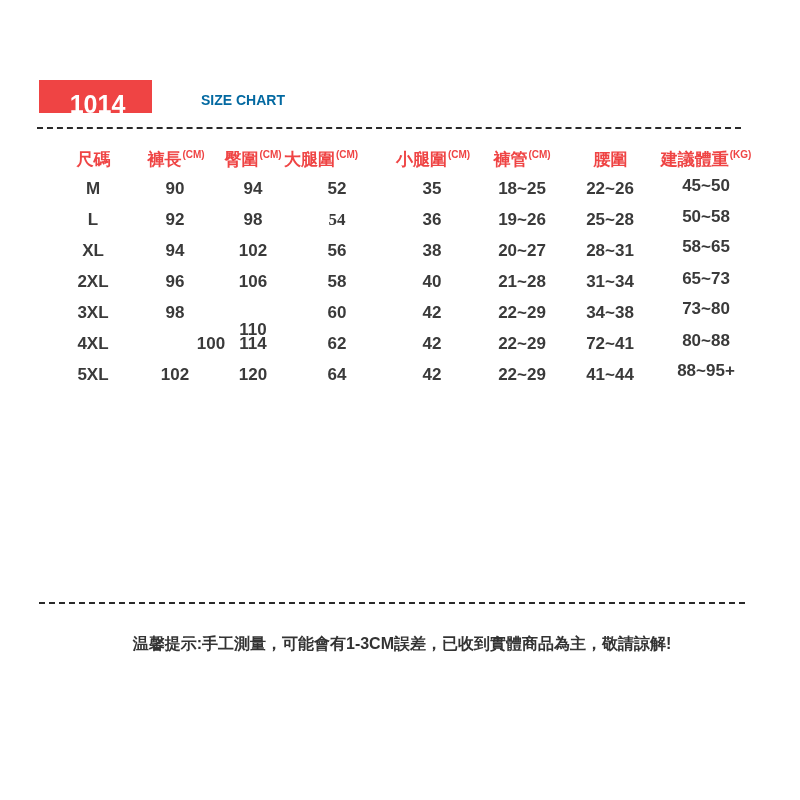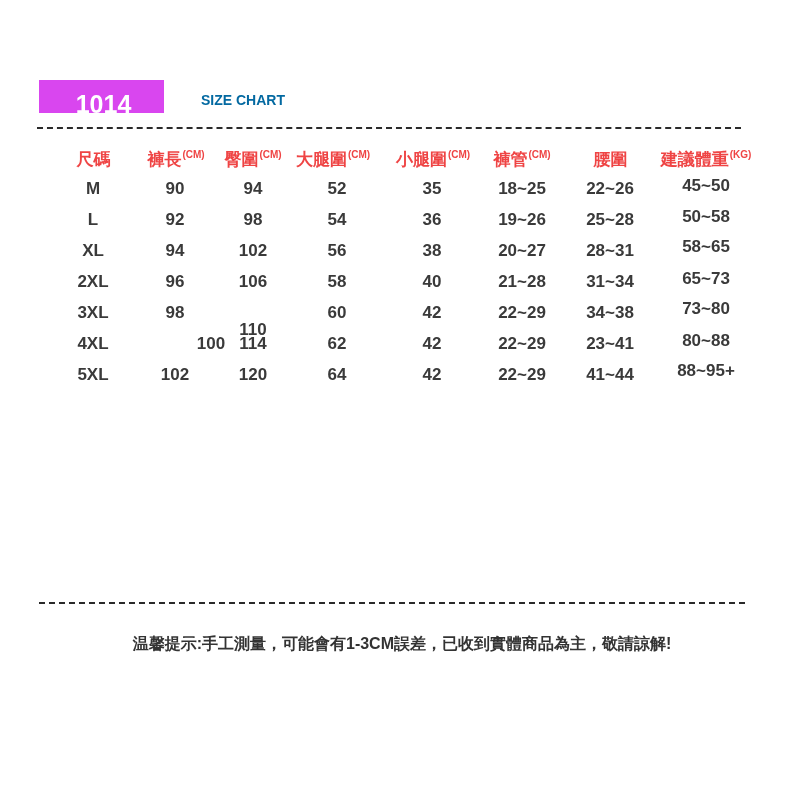--- a/index.html
+++ b/index.html
@@ -1,19 +1,19 @@
 <!DOCTYPE html>
 <html><head>
   <meta charset="utf-8">
   <style>
     html, body { margin: 0; padding: 0; background: #ffffff; }
     body { width: 800px; height: 800px; position: relative; overflow: hidden;
            font-family: "Liberation Sans", "DejaVu Sans", sans-serif; color: #3a3a3a; }
-    .model-badge { position: absolute; left: 39px; top: 80px; width: 125px; height: 33px;
-                   background: #d946ef; color: #ffffff; font-weight: bold; font-size: 25px;
+    .model-badge { position: absolute; left: 39px; top: 80px; width: 113px; height: 33px;
+                   background: #ef4444; color: #ffffff; font-weight: bold; font-size: 25px;
                    display: flex; align-items: flex-end; justify-content: center; line-height: 1;
                    padding-bottom: 0; box-sizing: border-box; }
     .model-badge span { position: relative; top: 4px; left: 2px; letter-spacing: 0px; }
     .chart-title { position: absolute; left: 201px; top: 92px; font-size: 14px; font-weight: bold;
                    color: #0369a1; }
     .dash { position: absolute; height: 0; border-top: 2px dashed #2a2a2a; }
     .dash.top { left: 37px; top: 127px; width: 704px; }
     .dash.bottom { left: 39px; top: 602px; width: 706px; }
     .size-table { position: absolute; left: 0; top: 0; }
     .cell { position: absolute; transform: translateX(-50%); white-space: nowrap;
@@ -31,42 +31,42 @@
 </div>
 <div class="chart-title">SIZE CHART</div>
 
 <div class="dash top"></div>
 
 <div class="size-table">
 
   <div class="cell hdr" style="left:94px"><span>尺碼</span><sup></sup></div>
   <div class="cell hdr" style="left:176px"><span>褲長</span><sup>(CM)</sup></div>
   <div class="cell hdr" style="left:253px"><span>臀圍</span><sup>(CM)</sup></div>
-  <div class="cell hdr" style="left:333px"><span>大腿圍</span><sup>(CM)</sup></div>
+  <div class="cell hdr" style="left:321px"><span>大腿圍</span><sup>(CM)</sup></div>
   <div class="cell hdr" style="left:433px"><span>小腿圍</span><sup>(CM)</sup></div>
   <div class="cell hdr" style="left:522px"><span>褲管</span><sup>(CM)</sup></div>
   <div class="cell hdr" style="left:611px"><span>腰圍</span><sup></sup></div>
   <div class="cell hdr" style="left:706px"><span>建議體重</span><sup>(KG)</sup></div>
 
   <div id="rows">
       <div>
         <div class="cell" style="left: 93px; top: 179px;">M</div>
         <div class="cell" style="left: 175px; top: 179px;">90</div>
         <div class="cell" style="left: 253px; top: 179px;">94</div>
         <div class="cell" style="left: 337px; top: 179px;">52</div>
         <div class="cell" style="left: 432px; top: 179px;">35</div>
         <div class="cell" style="left: 522px; top: 179px;">18~25</div>
         <div class="cell" style="left: 610px; top: 179px;">22~26</div>
         <div class="cell" style="left: 706px; top: 176px;">45~50</div>
       </div>
       <div>
         <div class="cell" style="left: 93px; top: 210px;">L</div>
         <div class="cell" style="left: 175px; top: 210px;">92</div>
         <div class="cell" style="left: 253px; top: 210px;">98</div>
-        <div class="cell" style="left: 337px; top: 210px;">54</div>
+        <div class="cell" style="left: 337px; top: 210px; font-family: Liberation Serif, serif;">54</div>
         <div class="cell" style="left: 432px; top: 210px;">36</div>
         <div class="cell" style="left: 522px; top: 210px;">19~26</div>
         <div class="cell" style="left: 610px; top: 210px;">25~28</div>
         <div class="cell" style="left: 706px; top: 207px;">50~58</div>
       </div>
       <div>
         <div class="cell" style="left: 93px; top: 241px;">XL</div>
         <div class="cell" style="left: 175px; top: 241px;">94</div>
         <div class="cell" style="left: 253px; top: 241px;">102</div>
         <div class="cell" style="left: 337px; top: 241px;">56</div>
@@ -95,21 +95,21 @@
         <div class="cell" style="left: 610px; top: 303px;">34~38</div>
         <div class="cell" style="left: 706px; top: 299px;">73~80</div>
       </div>
       <div>
         <div class="cell" style="left: 93px; top: 334px;">4XL</div>
         <div class="cell" style="left: 175px; top: 334px; margin-left: 36px;">100</div>
         <div class="cell" style="left: 253px; top: 334px;">114</div>
         <div class="cell" style="left: 337px; top: 334px;">62</div>
         <div class="cell" style="left: 432px; top: 334px;">42</div>
         <div class="cell" style="left: 522px; top: 334px;">22~29</div>
-        <div class="cell" style="left: 610px; top: 334px;">23~41</div>
+        <div class="cell" style="left: 610px; top: 334px;">72~41</div>
         <div class="cell" style="left: 706px; top: 331px;">80~88</div>
       </div>
       <div>
         <div class="cell" style="left: 93px; top: 365px;">5XL</div>
         <div class="cell" style="left: 175px; top: 365px;">102</div>
         <div class="cell" style="left: 253px; top: 365px;">120</div>
         <div class="cell" style="left: 337px; top: 365px;">64</div>
         <div class="cell" style="left: 432px; top: 365px;">42</div>
         <div class="cell" style="left: 522px; top: 365px;">22~29</div>
         <div class="cell" style="left: 610px; top: 365px;">41~44</div>

